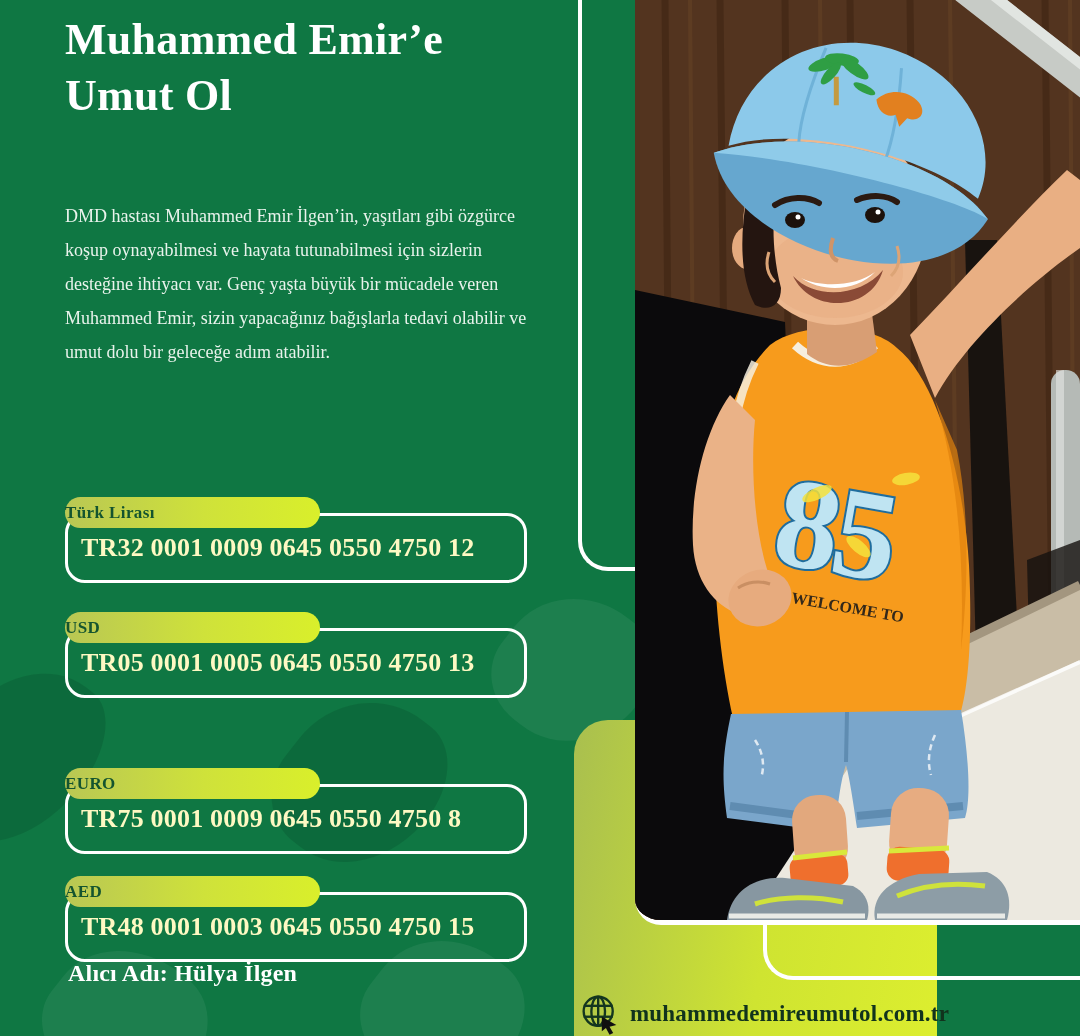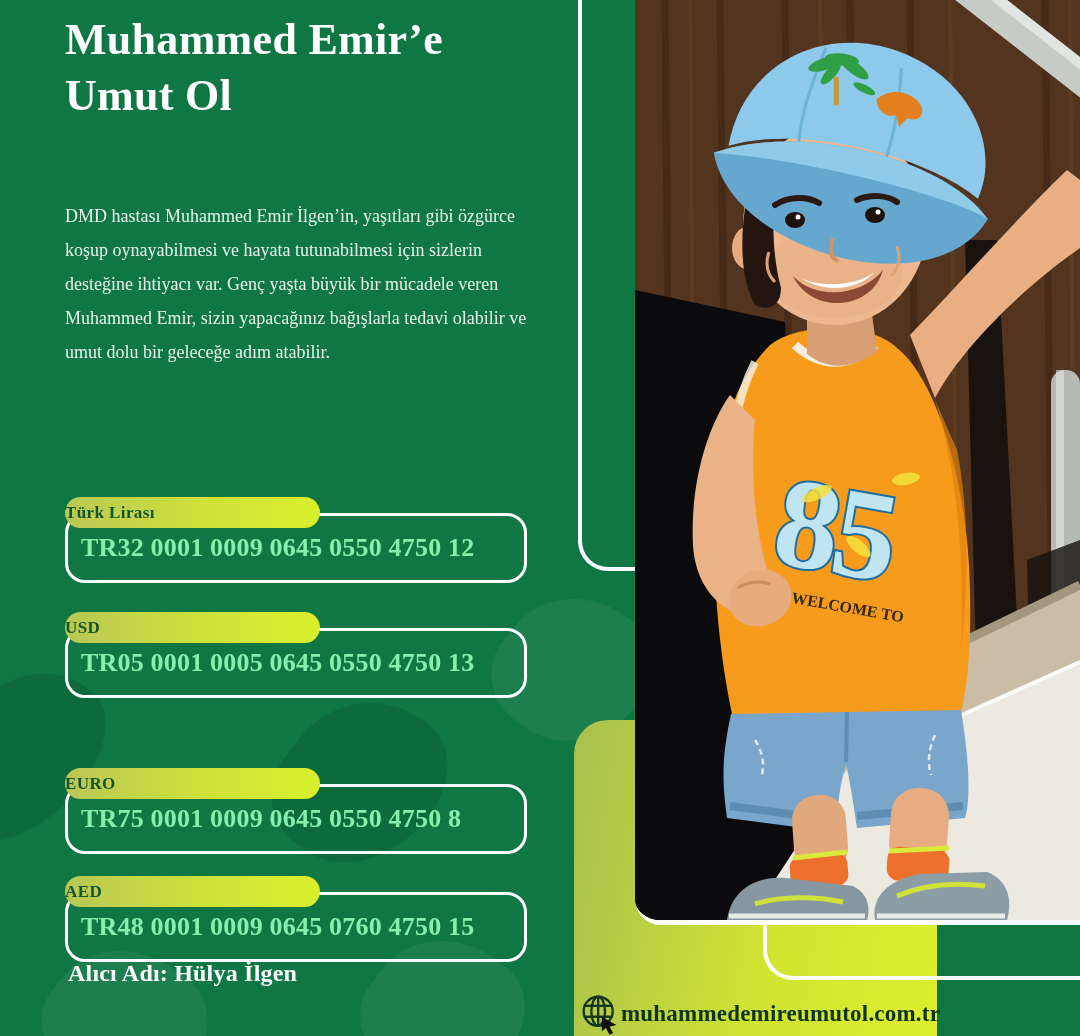--- a/index.html
+++ b/index.html
@@ -25,21 +25,21 @@
   .acct .pill{
     position:relative;z-index:2;width:255px;height:31px;border-radius:17px;
     background:linear-gradient(90deg,#b9c754 0%,#cfe23a 55%,#d9ef2b 100%);
     display:flex;align-items:center;justify-content:flex-start;
     color:#14542f;font-weight:bold;font-size:17px;letter-spacing:.4px;
   }
   .acct .ibox{
     position:relative;z-index:1;margin-top:-15px;width:462px;height:70px;
     border:3px solid #fff;border-radius:20px;box-sizing:border-box;
     display:flex;align-items:center;padding-left:13px;
-    color:#86efac;font-weight:bold;font-size:26px;letter-spacing:.2px;white-space:nowrap;
+    color:#fef9c3;font-weight:bold;font-size:26px;letter-spacing:.2px;white-space:nowrap;
   }
   .recipient{
     position:absolute;left:68px;top:960px;color:#fff;font-weight:bold;font-size:24px;letter-spacing:.2px;text-align:right;
   }
   
   .accentA{
     position:absolute;left:578px;top:-30px;width:130px;height:597px;z-index:2;
     border-left:4px solid #fff;border-bottom:4px solid #fff;border-bottom-left-radius:30px;
   }
   .accentB{
@@ -50,21 +50,21 @@
     position:absolute;left:574px;top:720px;width:363px;height:316px;z-index:1;
     border-top-left-radius:34px;
     background:linear-gradient(100deg,#a9bf4f 0%,#cfe431 55%,#dcee2f 100%);
   }
   .photo{
     position:absolute;left:635px;top:0;width:445px;height:920px;z-index:3;
     border-bottom:5px solid #fff;border-bottom-left-radius:26px;overflow:hidden;background:#4f3420;
   }
   .photo svg{display:block;width:445px;height:920px;}
   .website-row{
-    position:absolute;left:580px;top:993px;z-index:4;display:flex;align-items:center;gap:1px;
+    position:absolute;left:580px;top:993px;z-index:4;display:flex;align-items:center;gap:10px;
   }
   .website-row .txt{color:#11331d;font-weight:bold;font-size:23px;letter-spacing:.2px;}
 </style>
 </head>
 <body>
 
 <div class="poster">
 
   <div class="leaf dark" style="left:285px;top:695px;width:150px;height:175px;"></div>
   <div class="leaf dark" style="left:-50px;top:660px;width:135px;height:195px;"></div>
@@ -101,21 +101,21 @@
       </div>
     <div class="ibox">
         <span>TR75 0001 0009 0645 0550 4750 8</span>
       </div>
   </div>
   <div class="acct" style="top:876px">
     <div class="pill">
         <span>AED</span>
       </div>
     <div class="ibox">
-        <span>TR48 0001 0009 0645 0760 4750 15</span>
+        <span>TR48 0001 0003 0645 0550 4750 15</span>
       </div>
   </div>
 
   <div class="recipient">Alıcı Adı: Hülya İlgen</div>
 
   <div class="yellow-panel"></div>
   <div class="accentA"></div>
   <div class="accentB"></div>
 
   <div class="photo">

